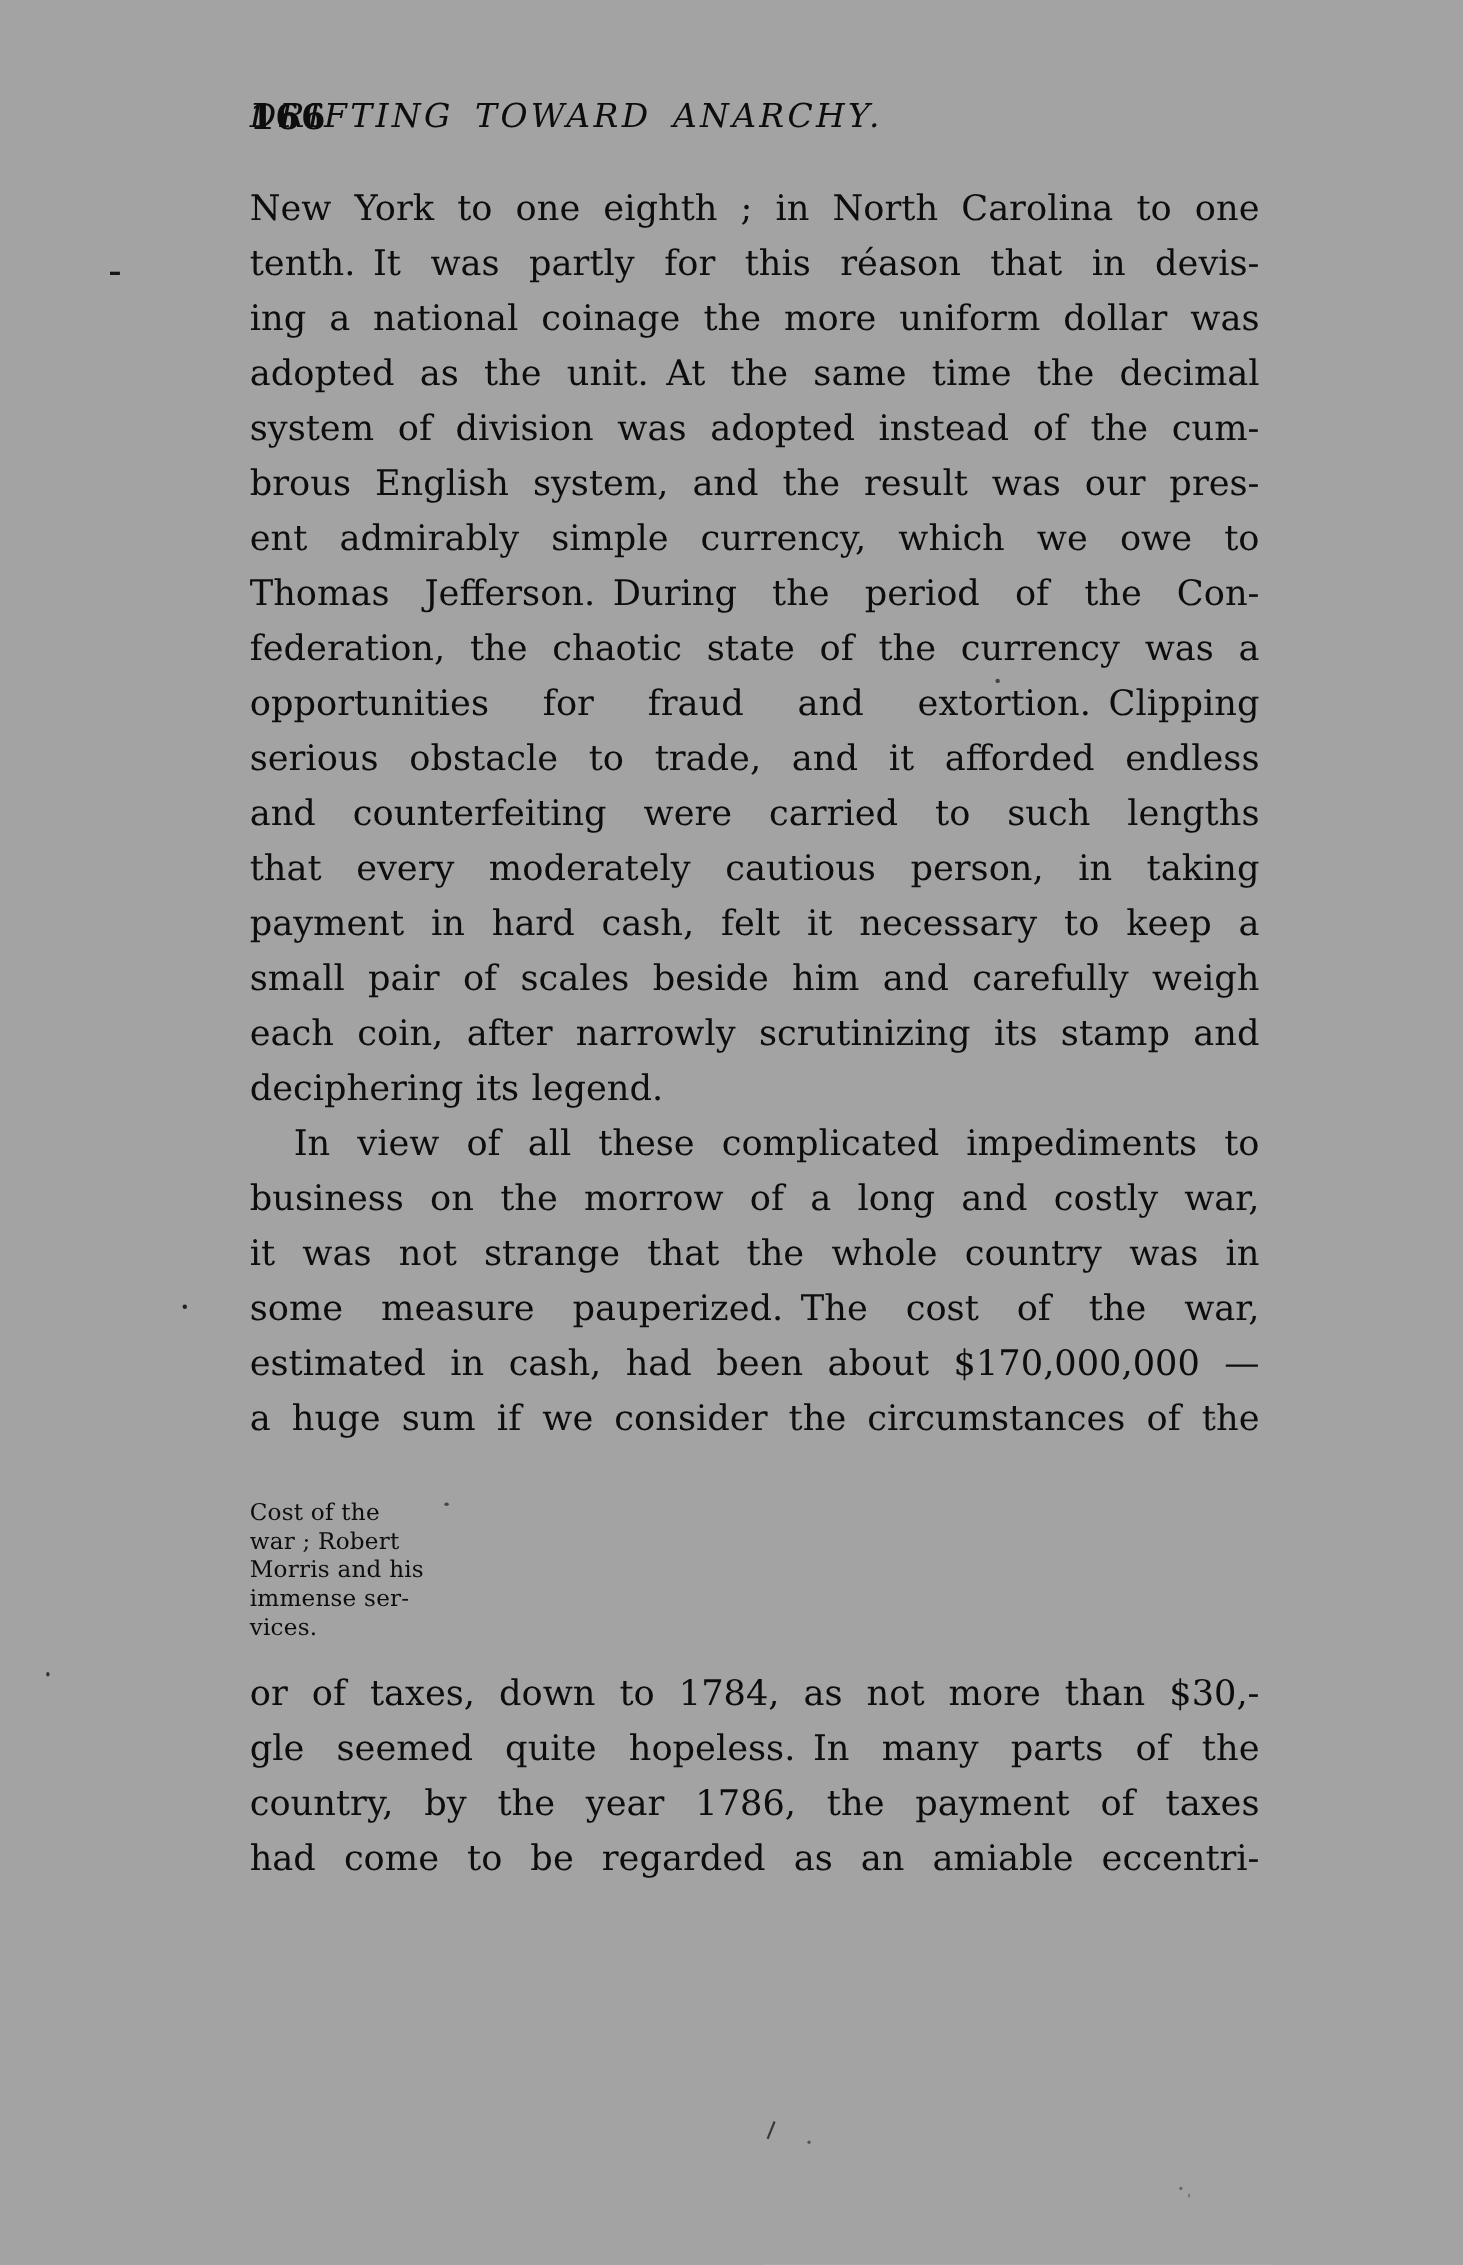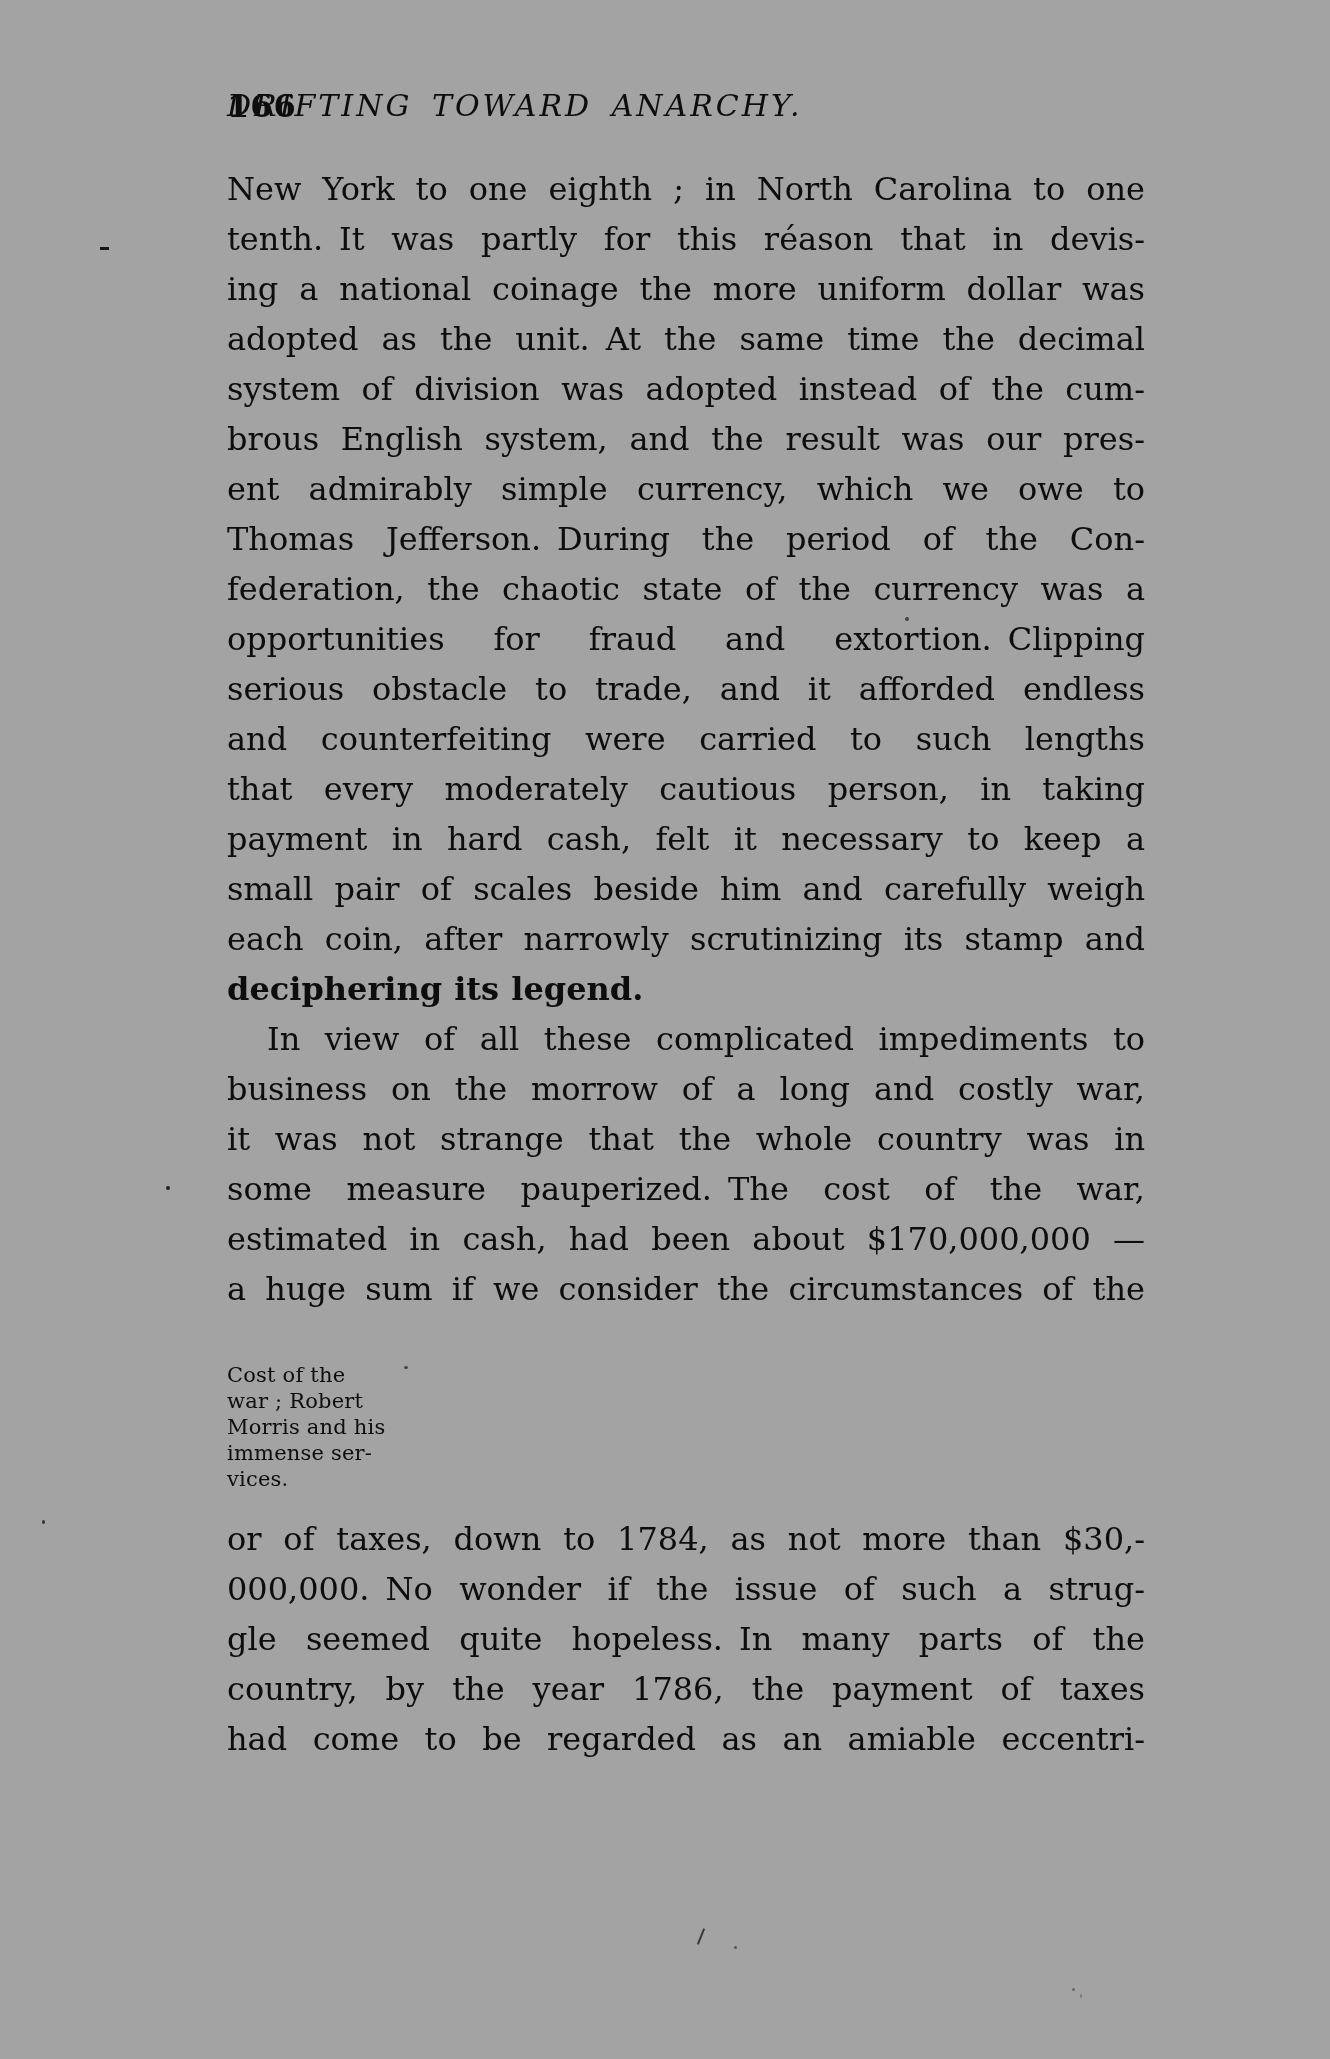--- a/index.html
+++ b/index.html
@@ -55,21 +55,20 @@
     font-size: 32px;
     text-align: justify;
     text-align-last: justify;
     word-spacing: 1px;
     white-space: normal;
     overflow: visible;
   }
   .line.no-just {
     text-align: left;
     text-align-last: left;
-    font-weight: bold;
   }
   .line.first-indent {
     text-indent: 40px;
   }
   
   .note-row {
     display: flex;
     height: 200px;
   }
   .note-col {
@@ -151,21 +150,20 @@
           <div>war ; Robert</div>
           <div>Morris and his</div>
           <div>immense ser-</div>
           <div>vices.</div>
         </div>
       </div>
     </div>
 
     <div>
       <div class="line">or of taxes, down to 1784, as not more than $30,-</div>
-      <div class="line">000,000. No wonder if the issue of such a strug-</div>
       <div class="line">gle seemed quite hopeless. In many parts of the</div>
       <div class="line">country, by the year 1786, the payment of taxes</div>
       <div class="line">had come to be regarded as an amiable eccentri-</div>
     </div>
 
   </div>
 
   <div class="dash-mark" style="left:100px; top:247px; width:9px; height:3px;"></div>
   <div class="speck" style="left:166px; top:1186px; width:4px; height:4px;"></div>
   <div class="speck" style="left:905px; top:617px; width:4px; height:4px; background:#444;"></div>

